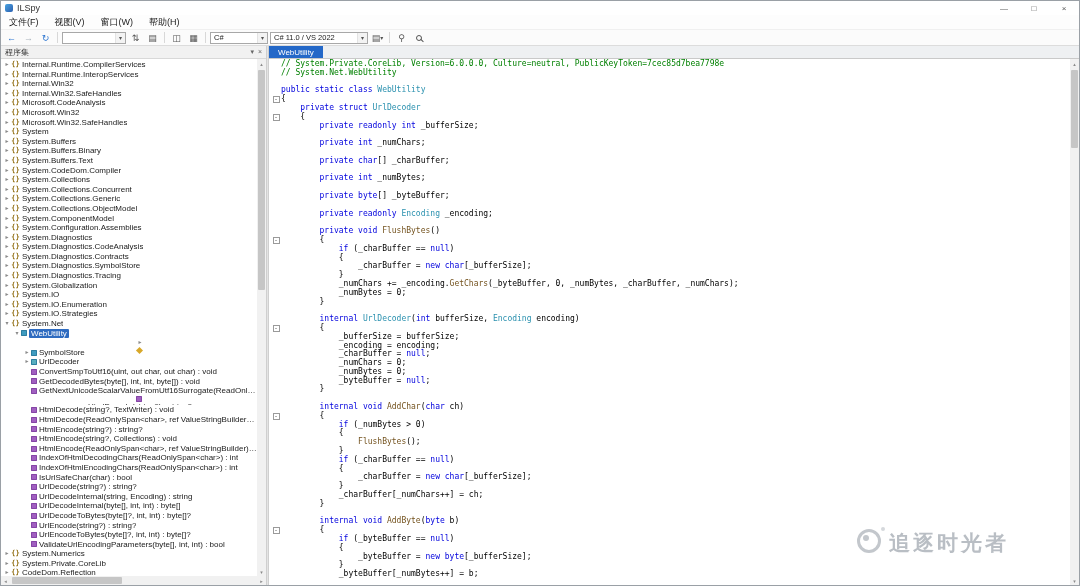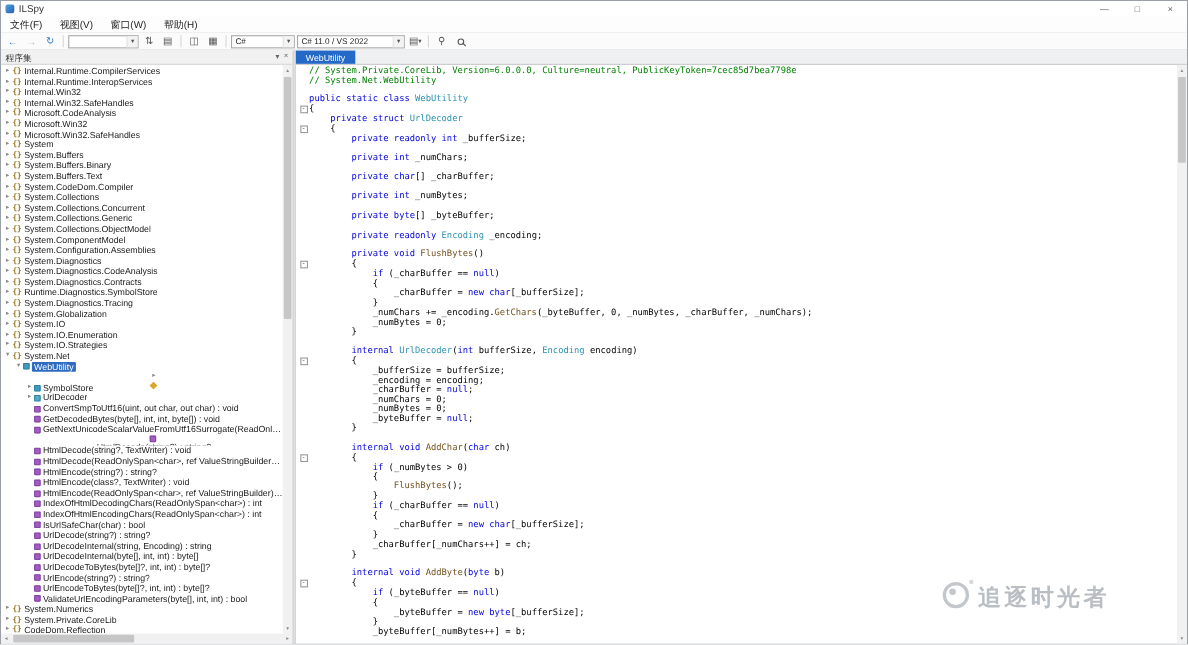--- a/index.html
+++ b/index.html
@@ -250,21 +250,21 @@
               <span class="lbl">System.Diagnostics.CodeAnalysis</span>
             </div>
             <div class="tree-item" style="padding-left: 2px;">
               <span class="exp">▸</span>
               <span class="ic ic-ns">{}</span>
               <span class="lbl">System.Diagnostics.Contracts</span>
             </div>
             <div class="tree-item" style="padding-left: 2px;">
               <span class="exp">▸</span>
               <span class="ic ic-ns">{}</span>
-              <span class="lbl">Runtime.Diagnostics.SymbolStore</span>
+              <span class="lbl">System.Diagnostics.SymbolStore</span>
             </div>
             <div class="tree-item" style="padding-left: 2px;">
               <span class="exp">▸</span>
               <span class="ic ic-ns">{}</span>
               <span class="lbl">System.Diagnostics.Tracing</span>
             </div>
             <div class="tree-item" style="padding-left: 2px;">
               <span class="exp">▸</span>
               <span class="ic ic-ns">{}</span>
               <span class="lbl">System.Globalization</span>
@@ -340,21 +340,21 @@
               <span class="lbl">HtmlDecode(ReadOnlySpan&lt;char&gt;, ref ValueStringBuilder) : void</span>
             </div>
             <div class="tree-item" style="padding-left: 22px;">
               <span class="exp"></span>
               <span class="ic ic-method"></span>
               <span class="lbl">HtmlEncode(string?) : string?</span>
             </div>
             <div class="tree-item" style="padding-left: 22px;">
               <span class="exp"></span>
               <span class="ic ic-method"></span>
-              <span class="lbl">HtmlEncode(class?, TextWriter) : void</span>
+              <span class="lbl">HtmlEncode(string?, Collections) : void</span>
             </div>
             <div class="tree-item" style="padding-left: 22px;">
               <span class="exp"></span>
               <span class="ic ic-method"></span>
               <span class="lbl">HtmlEncode(ReadOnlySpan&lt;char&gt;, ref ValueStringBuilder) : void</span>
             </div>
             <div class="tree-item" style="padding-left: 22px;">
               <span class="exp"></span>
               <span class="ic ic-method"></span>
               <span class="lbl">IndexOfHtmlDecodingChars(ReadOnlySpan&lt;char&gt;) : int</span>

